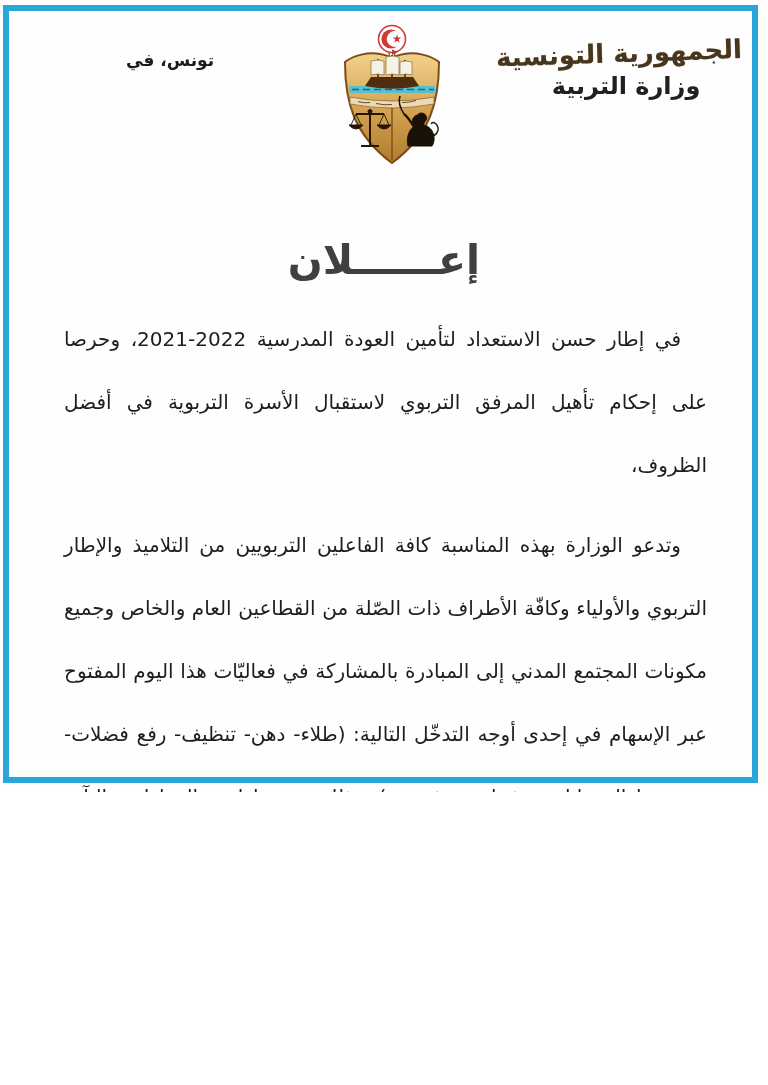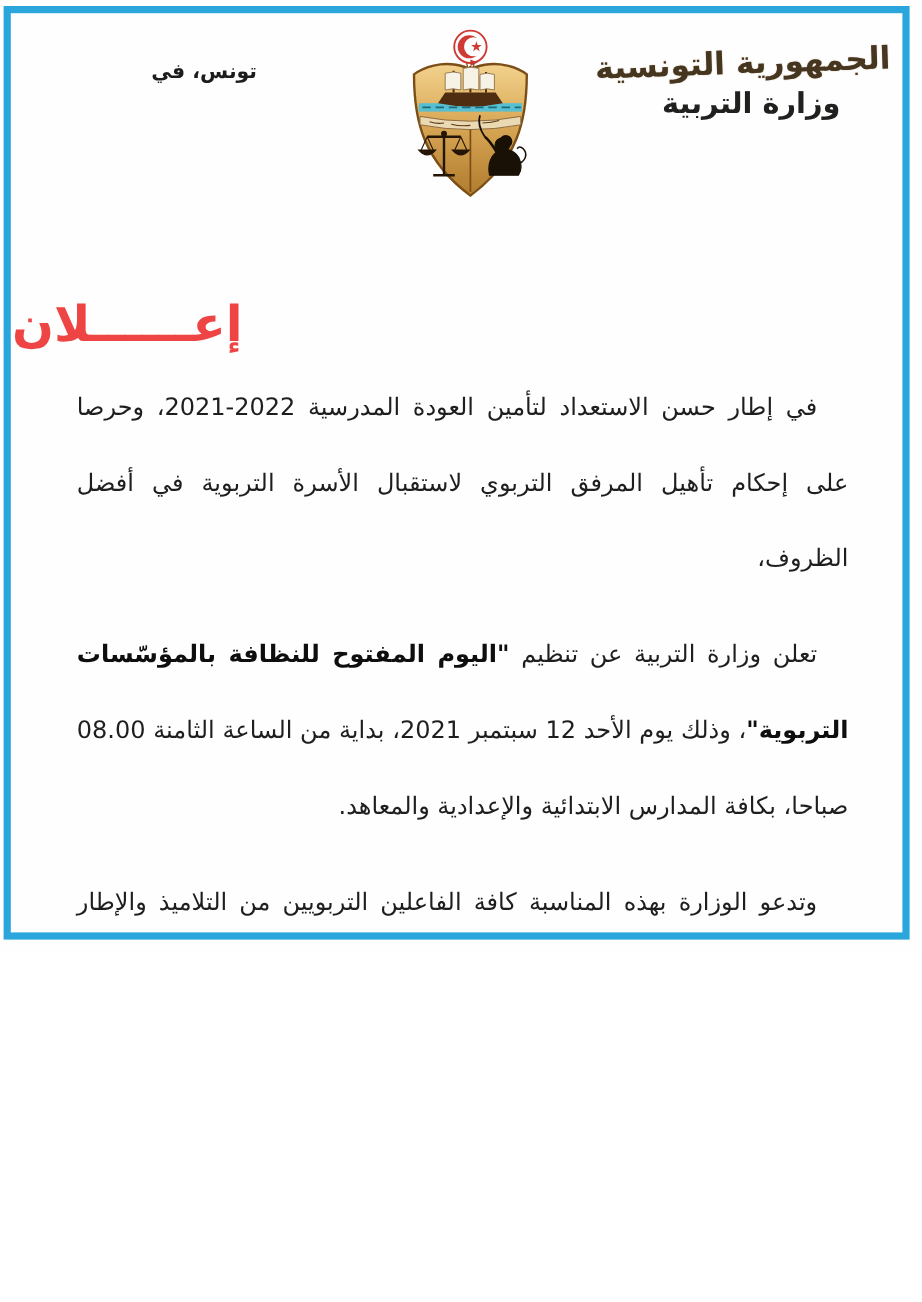--- a/index.html
+++ b/index.html
@@ -52,26 +52,26 @@
     margin-top: 4px;
     font-size: 24px;
     font-weight: bold;
     color: #20201e;
     white-space: nowrap;
   }
   
   .doc-title {
     position: absolute;
     top: 236px; left: 0; right: 0;
-    margin: 10px;
-    text-align: left;
+    margin: 0;
+    text-align: center;
     direction: rtl;
     font-size: 41px;
     font-weight: bold;
-    color: #ef4444;
+    color: #404040;
   }
   
   .doc-body {
     position: absolute;
     top: 308px;
     right: 61px;
     left: 64px;
     direction: rtl;
   }
   .doc-body p {
@@ -160,21 +160,20 @@
 
   <div class="letterhead">
     <div class="republic">الجمهورية التونسية</div>
     <div class="ministry">وزارة التربية</div>
   </div>
 
   <h1 class="doc-title">إعــــــلان</h1>
 
   <div class="doc-body">
     <p>في إطار حسن الاستعداد لتأمين العودة المدرسية 2022-2021، وحرصا على إحكام تأهيل المرفق التربوي لاستقبال الأسرة التربوية في أفضل الظروف،</p>
-    <p><span>تعلن وزارة التربية عن تنظيم </span><strong>"اليوم المفتوح للنظافة بالمؤسّسات التربوية"</strong><span>، وذلك يوم الأحد 12 سبتمبر 2021، بداية من الساعة الثامنة 08.00 صباحا، بكافة المدارس الابتدائية والإعدادية والمعاهد.</span></p>
     <p>وتدعو الوزارة بهذه المناسبة كافة الفاعلين التربويين من التلاميذ والإطار التربوي والأولياء وكافّة الأطراف ذات الصّلة من القطاعين العام والخاص وجميع مكونات المجتمع المدني إلى المبادرة بالمشاركة في فعاليّات هذا اليوم المفتوح عبر الإسهام في إحدى أوجه التدخّل التالية: (طلاء- دهن- تنظيف- رفع فضلات- تزويق- إزالة نباتات عشوائية، تشجير..)، وذلك ترسيخا لقيم المواطنة والتآزر والعمل المشترك وتعزيزا للشعور بالانتماء إلى المؤسسة التربوية.</p>
   </div>
 
   <div class="stamp">
     <svg viewBox="0 0 150 150" width="148" height="150">
       <defs>
         <path id="stampTopArc" d="M 18,75 A 57,57 0 0 1 132,75"></path>
         <path id="stampBottomArc" d="M 22,78 A 53,53 0 0 0 128,78"></path>
       </defs>
       <g transform="rotate(-10 75 75)" font-family="DejaVu Sans, sans-serif">

